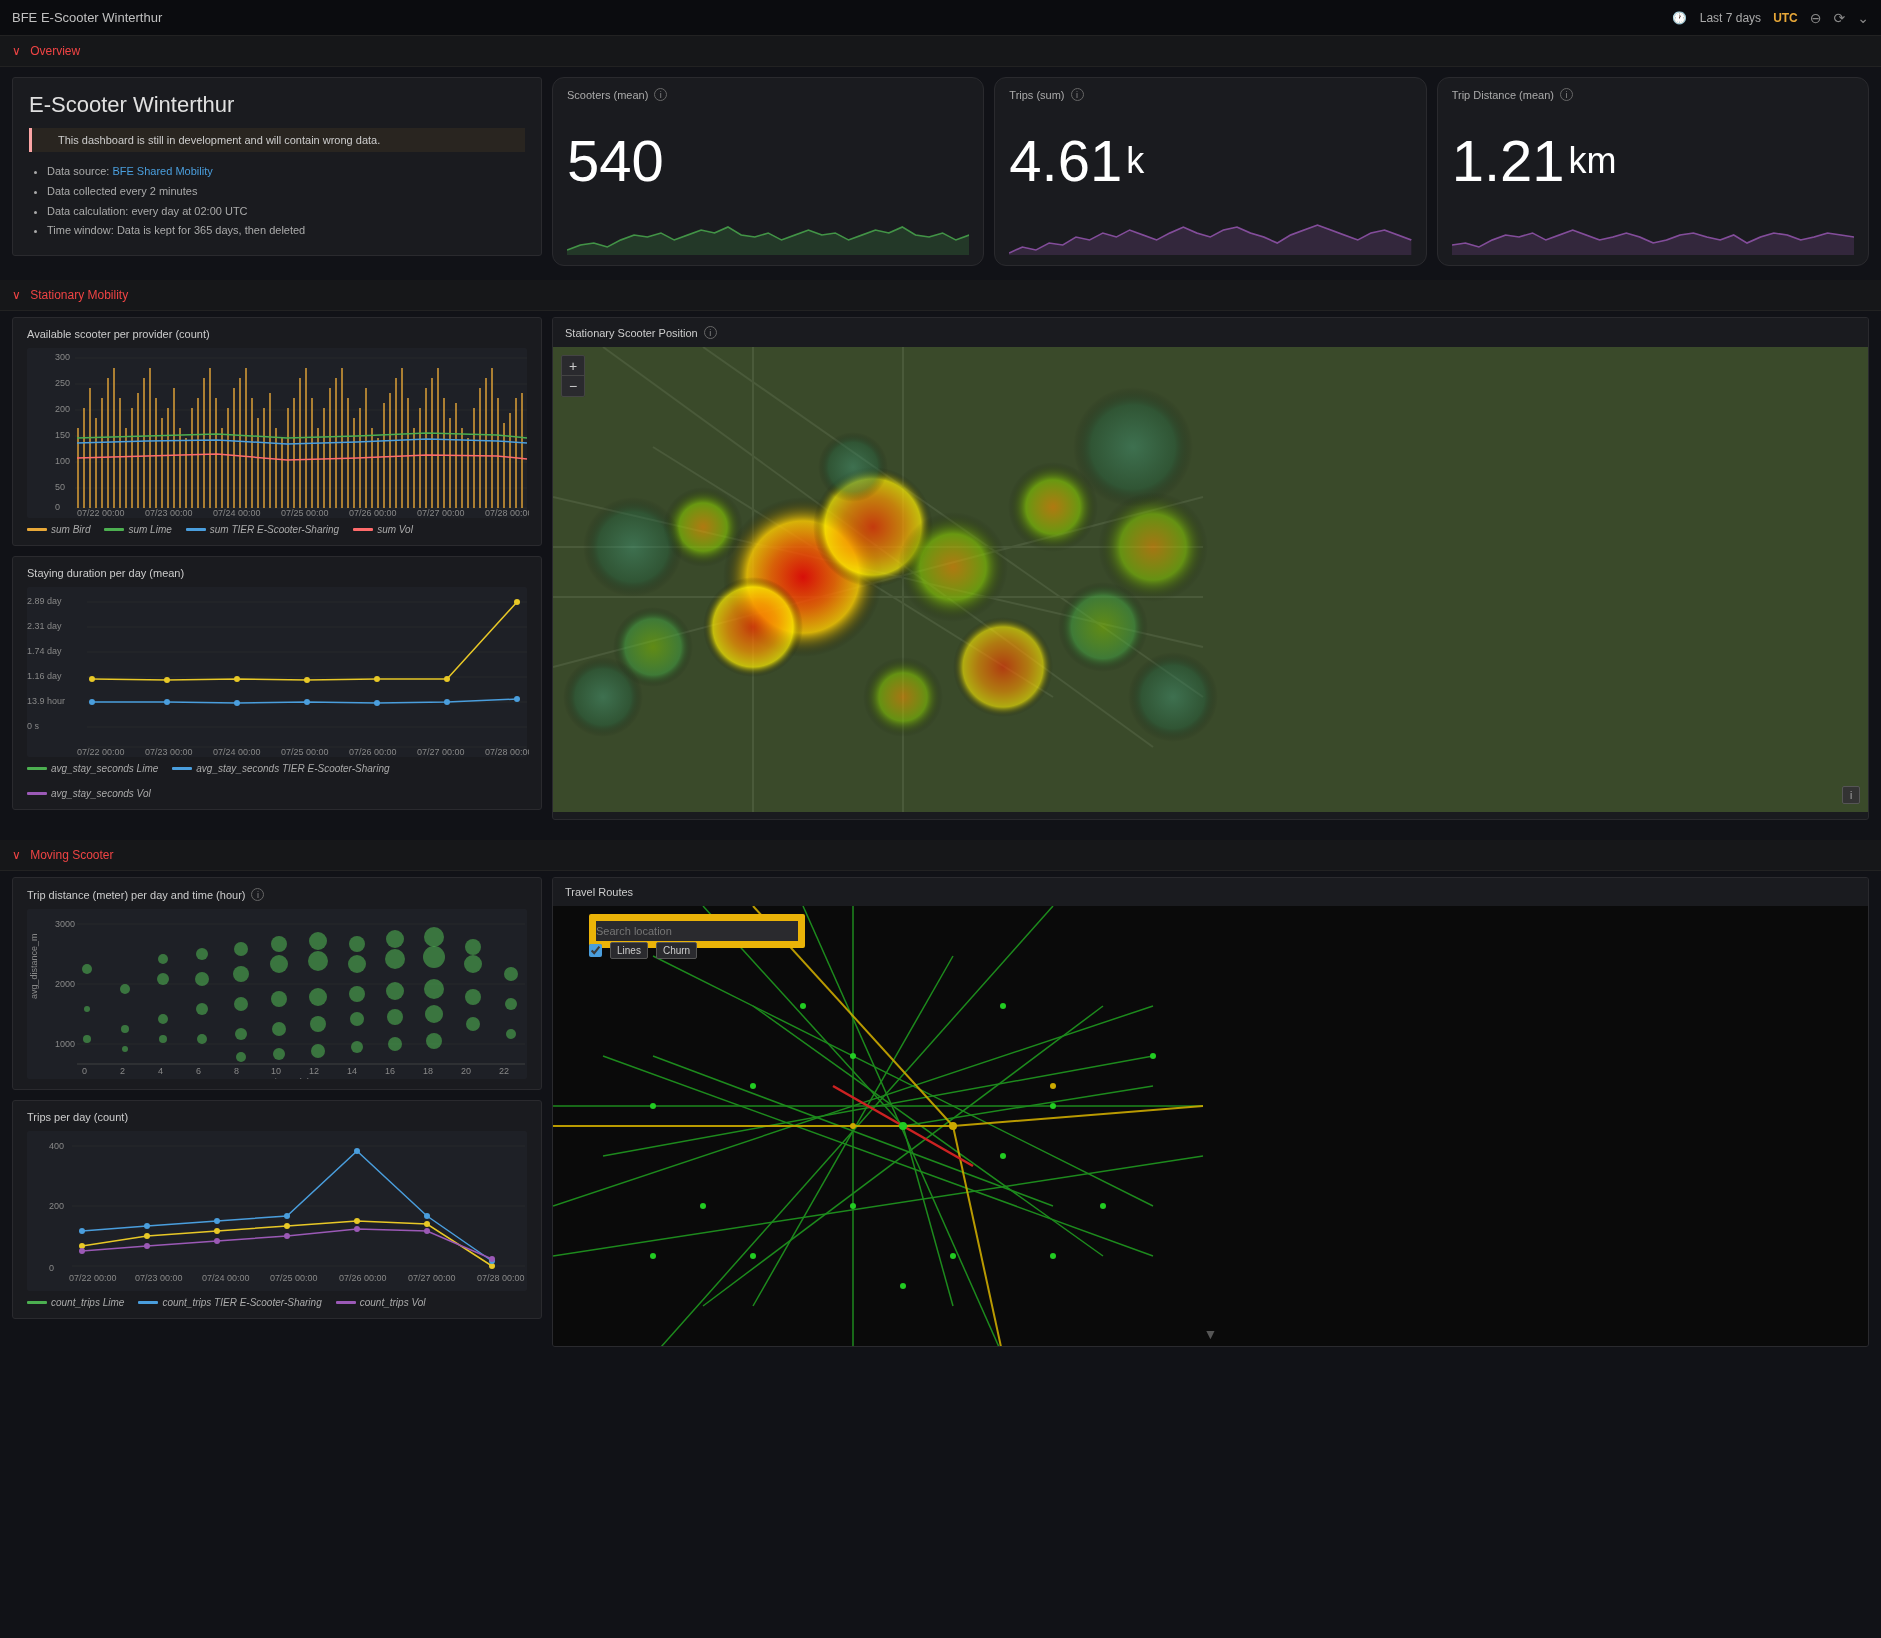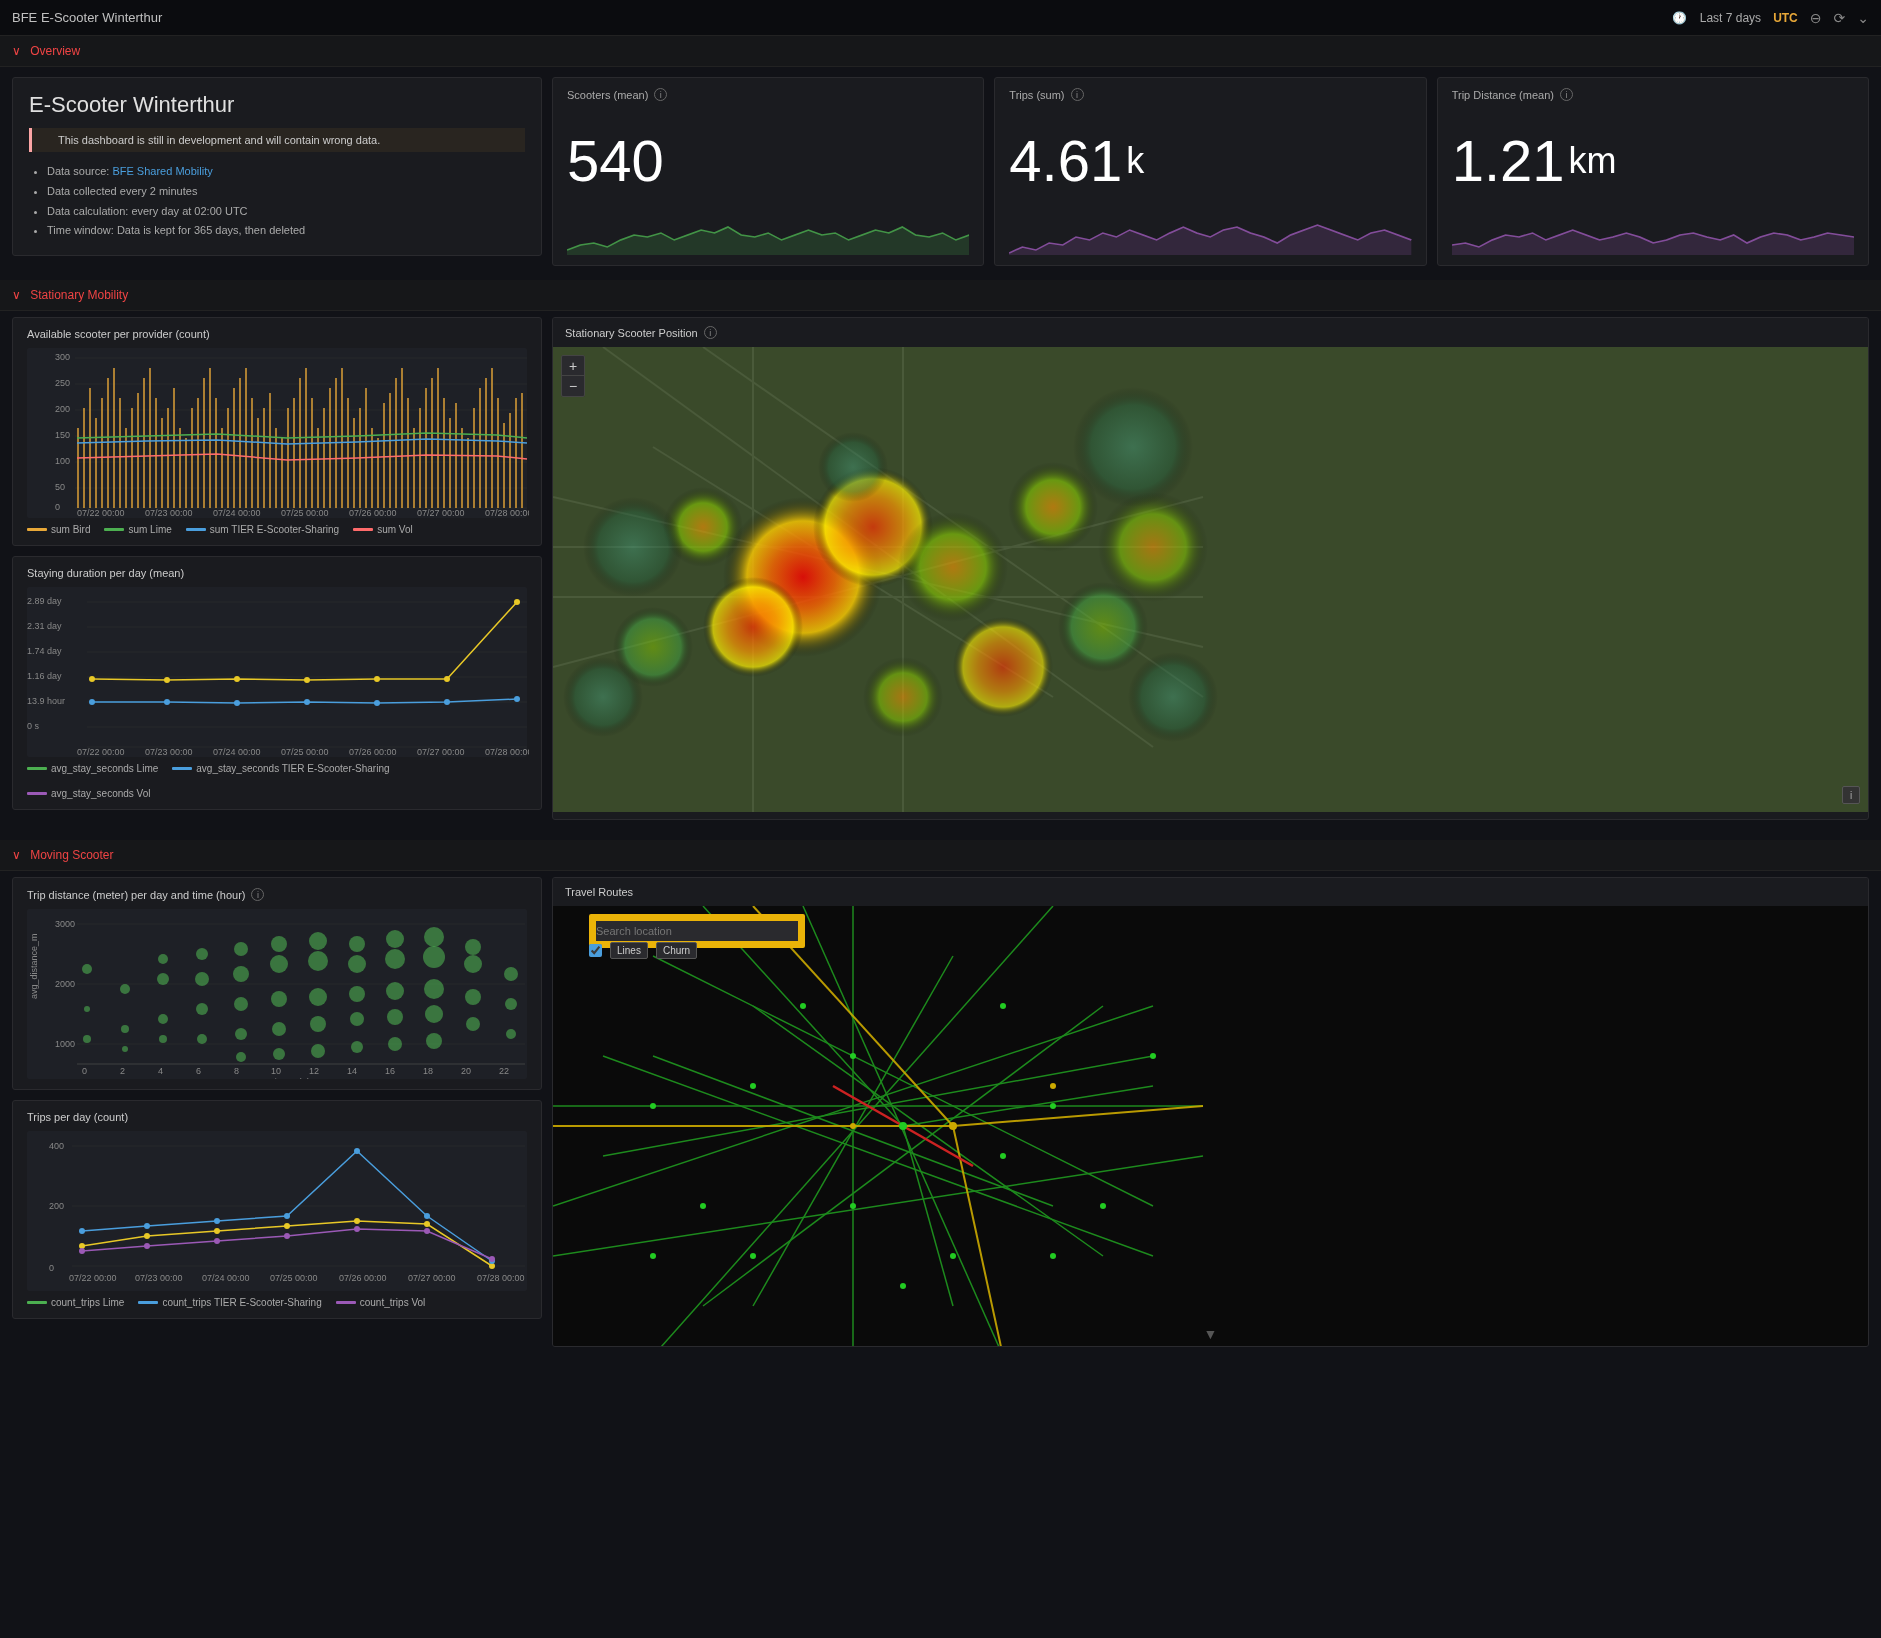--- a/index.html
+++ b/index.html
@@ -63,21 +63,21 @@
       background: rgba(232,168,56,0.08);
       color: #ccc;
       font-size: 11px;
       margin-bottom: 10px;
     }
     .info-list { list-style: disc; padding-left: 18px; color: #aaa; font-size: 11px; line-height: 1.8; }
     .info-list a { color: #4a9edd; text-decoration: none; }
     .stat-card {
       background: #1a1b1f;
       border: 1px solid #2a2a2e;
-      border-radius: 3px;
+      border-radius: 12px;
       flex: 1;
       padding: 10px 14px;
       min-height: 160px;
       display: flex;
       flex-direction: column;
       gap: 8px;
     }
     .stat-card-header {
       display: flex;
       align-items: center;
@@ -171,20 +171,21 @@
       gap: 14px;
       margin-top: 6px;
       flex-wrap: wrap;
     }
     .legend-item {
       display: flex;
       align-items: center;
       gap: 4px;
       font-size: 10px;
       color: #aaa;
+      font-style: italic;
     }
     .legend-dot {
       width: 20px;
       height: 3px;
       border-radius: 1px;
     }
 
     
     .map-search {
       position: absolute;

